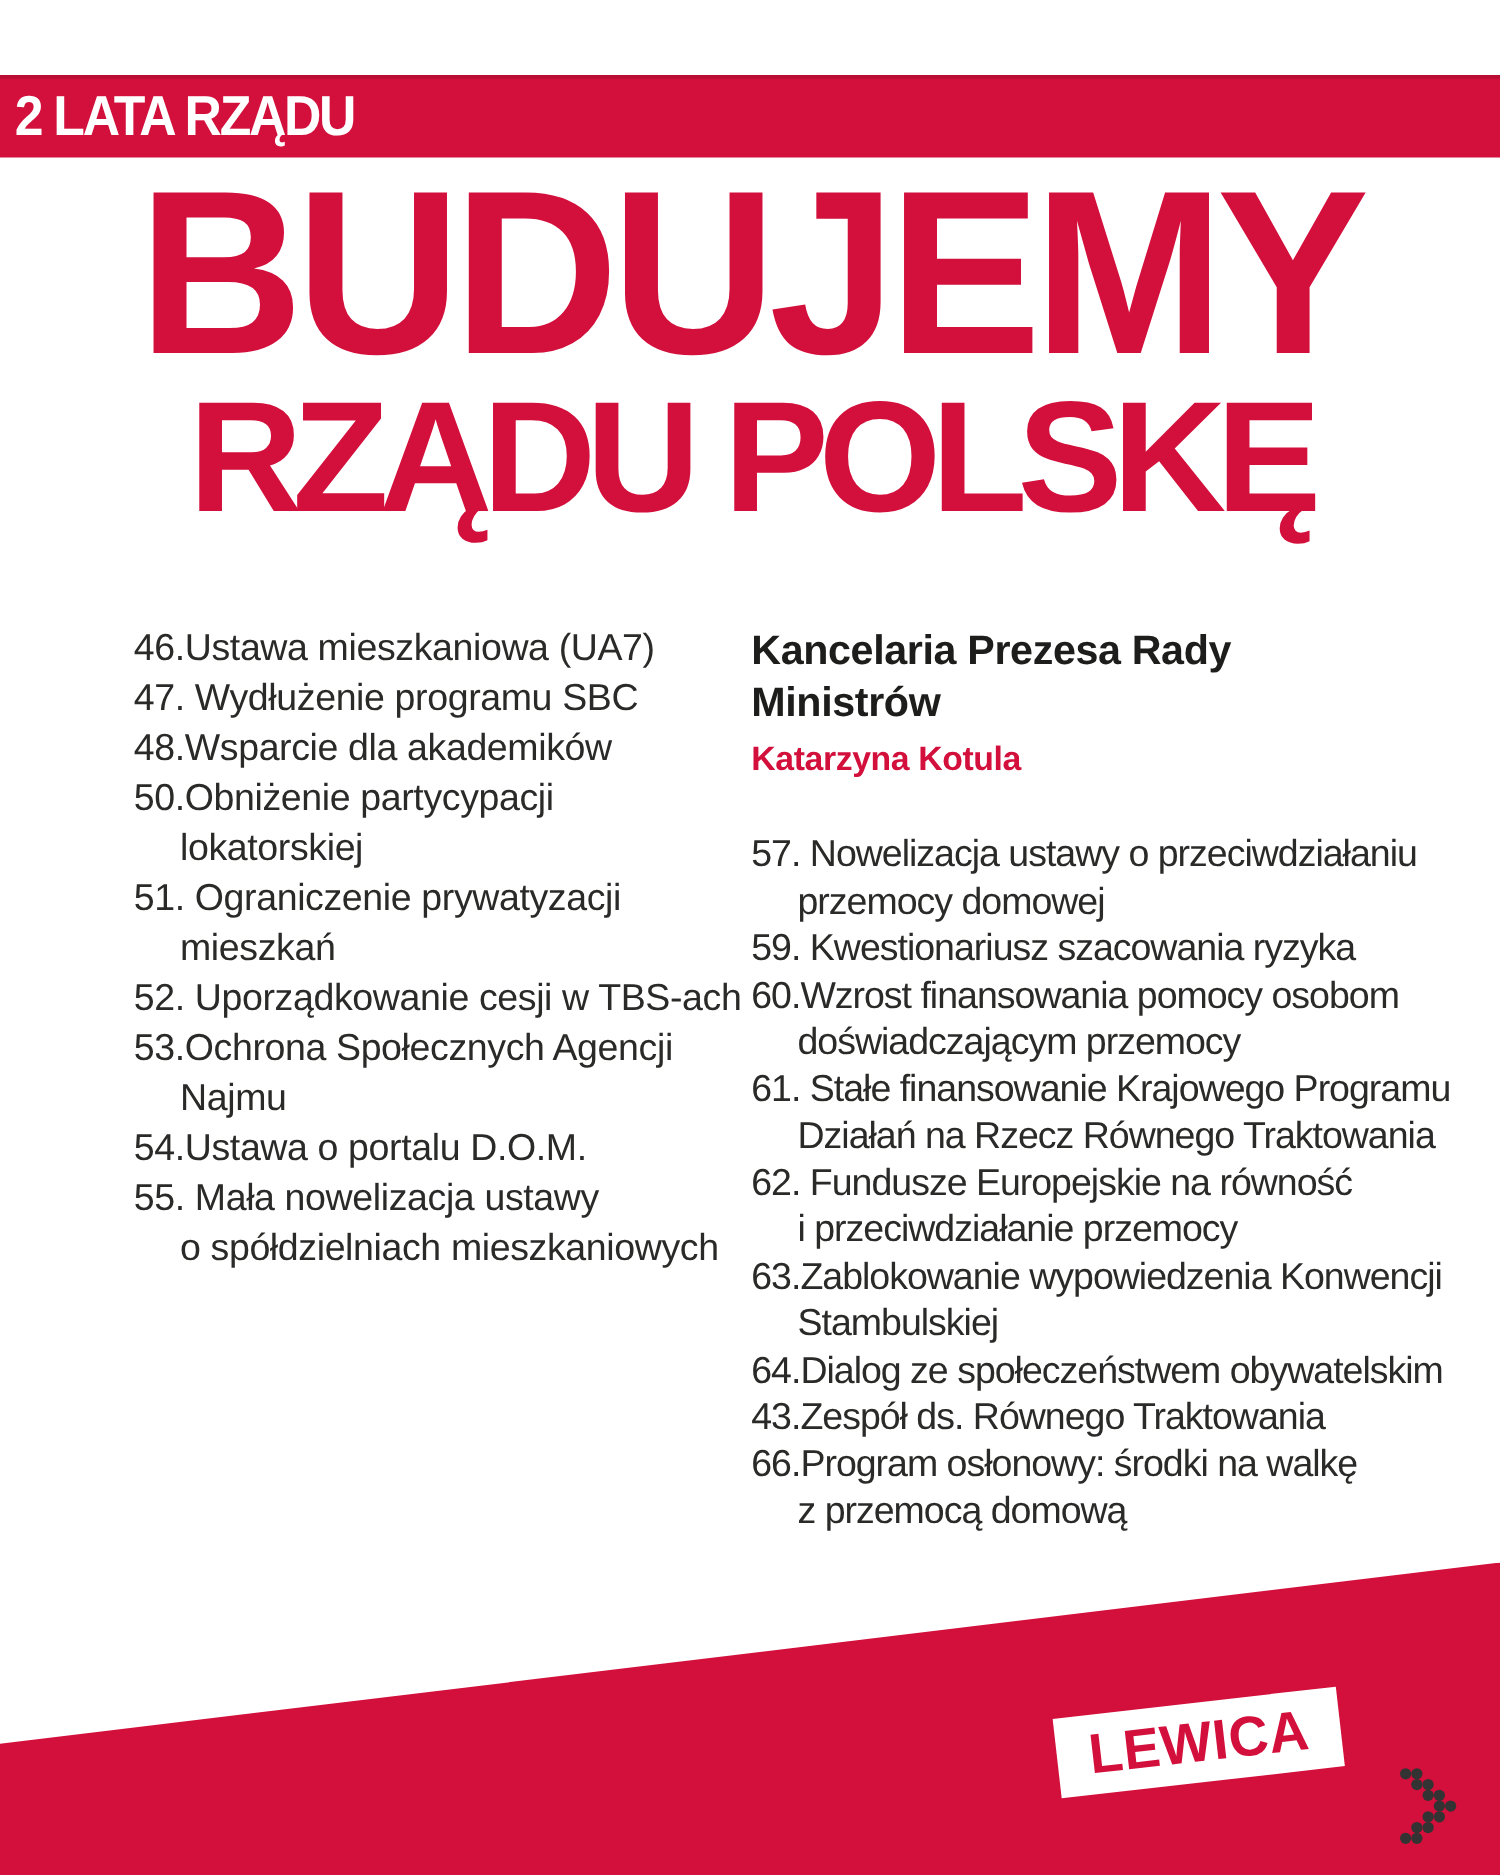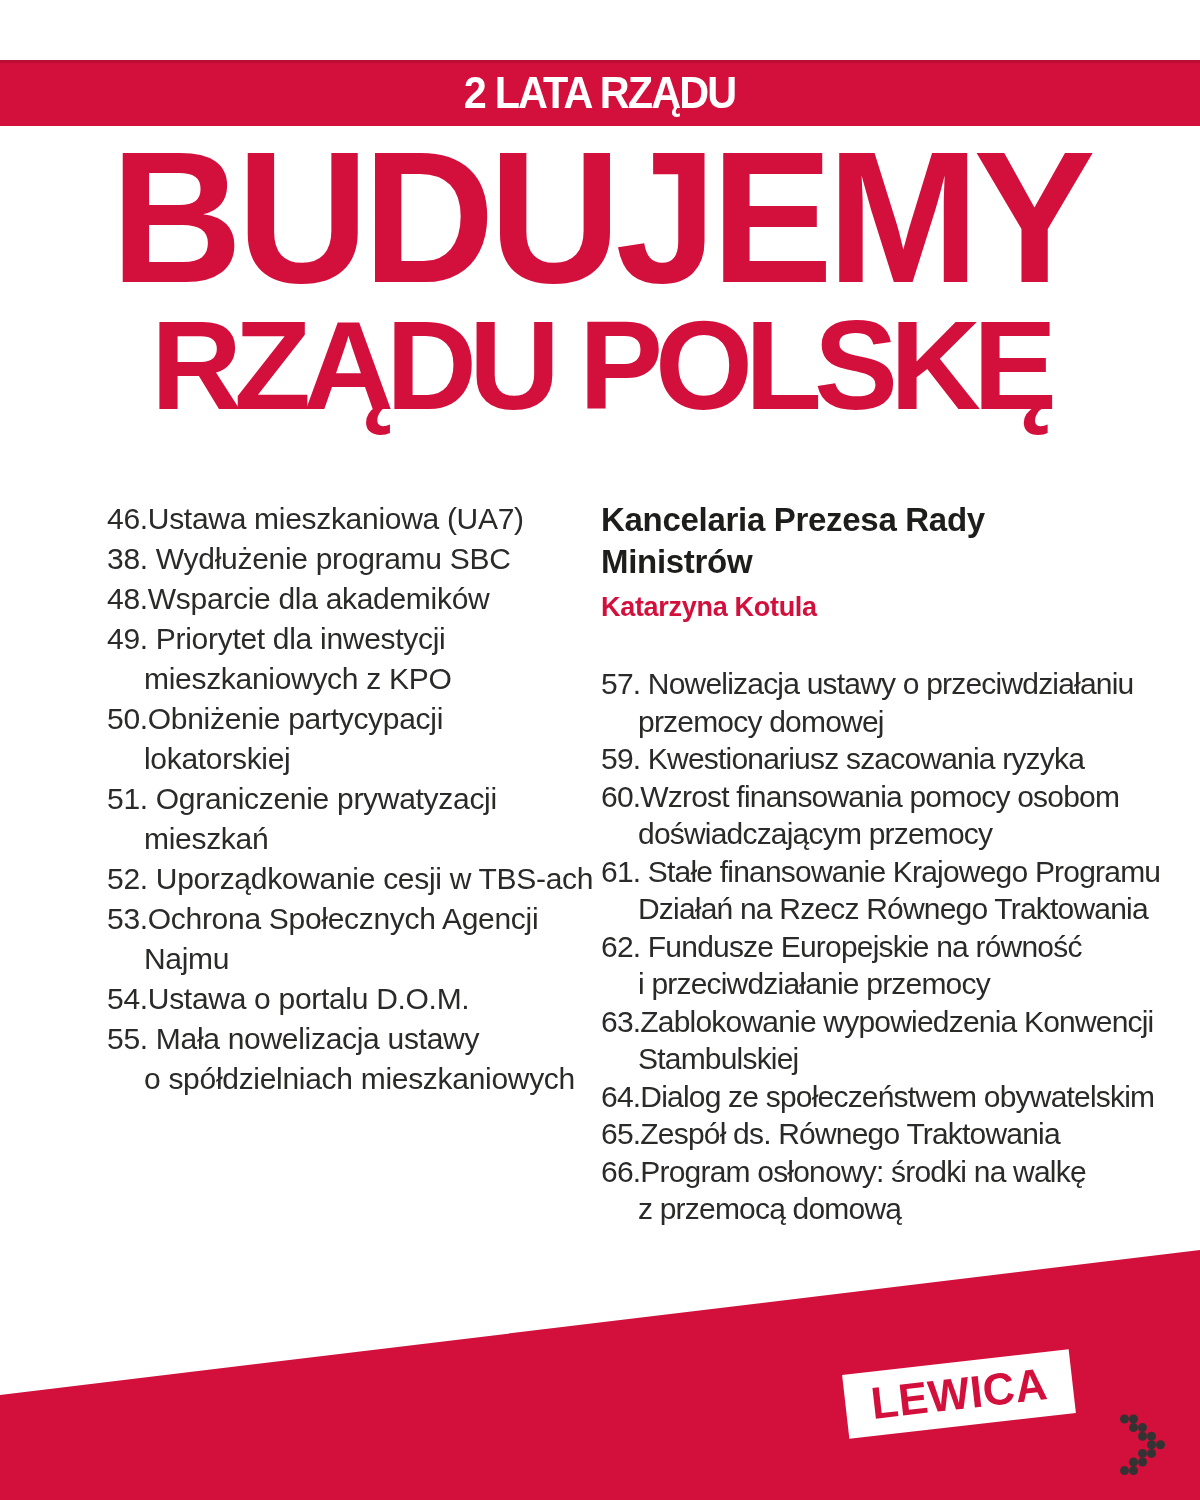--- a/index.html
+++ b/index.html
@@ -16,21 +16,21 @@
     margin:0 auto;
     background:var(--white);
     overflow:hidden;
     font-family:"Liberation Sans", sans-serif;
     color:var(--ink);
   }
   
   .top-banner{
     position:absolute;left:0;top:60px;width:1200px;height:66px;
     background:var(--red);
-    display:flex;align-items:center;justify-content:center;
+    display:flex;align-items:center;justify-content:flex-start;
     box-shadow:inset 0 3px 0 rgba(0,0,0,0.12);
   }
   .top-banner .label{
     color:#fff;font-weight:bold;font-size:45px;letter-spacing:-2px;
     transform:scaleX(0.92);transform-origin:center;
     white-space:nowrap;
   }
   
   .title-line{
     position:absolute;left:0;width:1200px;text-align:center;
@@ -81,44 +81,43 @@
   <div class="top-banner">
     <span class="label">2 LATA RZĄDU</span>
   </div>
 
   <div class="title-line title-1">BUDUJEMY</div>
   <div class="title-line title-2">RZĄDU POLSKĘ</div>
 
   <section class="col col-left">
     <div class="list">
         <div class="li">46.Ustawa mieszkaniowa (UA7)</div>
-        <div class="li">38. Wydłużenie programu SBC</div>
+        <div class="li">47. Wydłużenie programu SBC</div>
         <div class="li">48.Wsparcie dla akademików</div>
-        <div class="li">49. Priorytet dla inwestycji<br>mieszkaniowych z KPO</div>
         <div class="li">50.Obniżenie partycypacji<br>lokatorskiej</div>
         <div class="li">51. Ograniczenie prywatyzacji<br>mieszkań</div>
         <div class="li">52. Uporządkowanie cesji w TBS-ach</div>
         <div class="li">53.Ochrona Społecznych Agencji<br>Najmu</div>
         <div class="li">54.Ustawa o portalu D.O.M.</div>
         <div class="li">55. Mała nowelizacja ustawy<br>o spółdzielniach mieszkaniowych</div>
       </div>
   </section>
 
   <section class="col col-right">
     <div class="ministry">Kancelaria Prezesa Rady<br>Ministrów</div>
     <div class="people">Katarzyna Kotula</div>
     <div class="list">
         <div class="li">57. Nowelizacja ustawy o przeciwdziałaniu<br>przemocy domowej</div>
         <div class="li">59. Kwestionariusz szacowania ryzyka</div>
         <div class="li">60.Wzrost finansowania pomocy osobom<br>doświadczającym przemocy</div>
         <div class="li">61. Stałe finansowanie Krajowego Programu<br>Działań na Rzecz Równego Traktowania</div>
         <div class="li">62. Fundusze Europejskie na równość<br>i przeciwdziałanie przemocy</div>
         <div class="li">63.Zablokowanie wypowiedzenia Konwencji<br>Stambulskiej</div>
         <div class="li">64.Dialog ze społeczeństwem obywatelskim</div>
-        <div class="li">65.Zespół ds. Równego Traktowania</div>
+        <div class="li">43.Zespół ds. Równego Traktowania</div>
         <div class="li">66.Program osłonowy: środki na walkę<br>z przemocą domową</div>
       </div>
   </section>
 
   <div class="footer-band"></div>
 
   <div class="lewica-logo">
     <span class="logo-text">LEWICA</span>
   </div>
 

